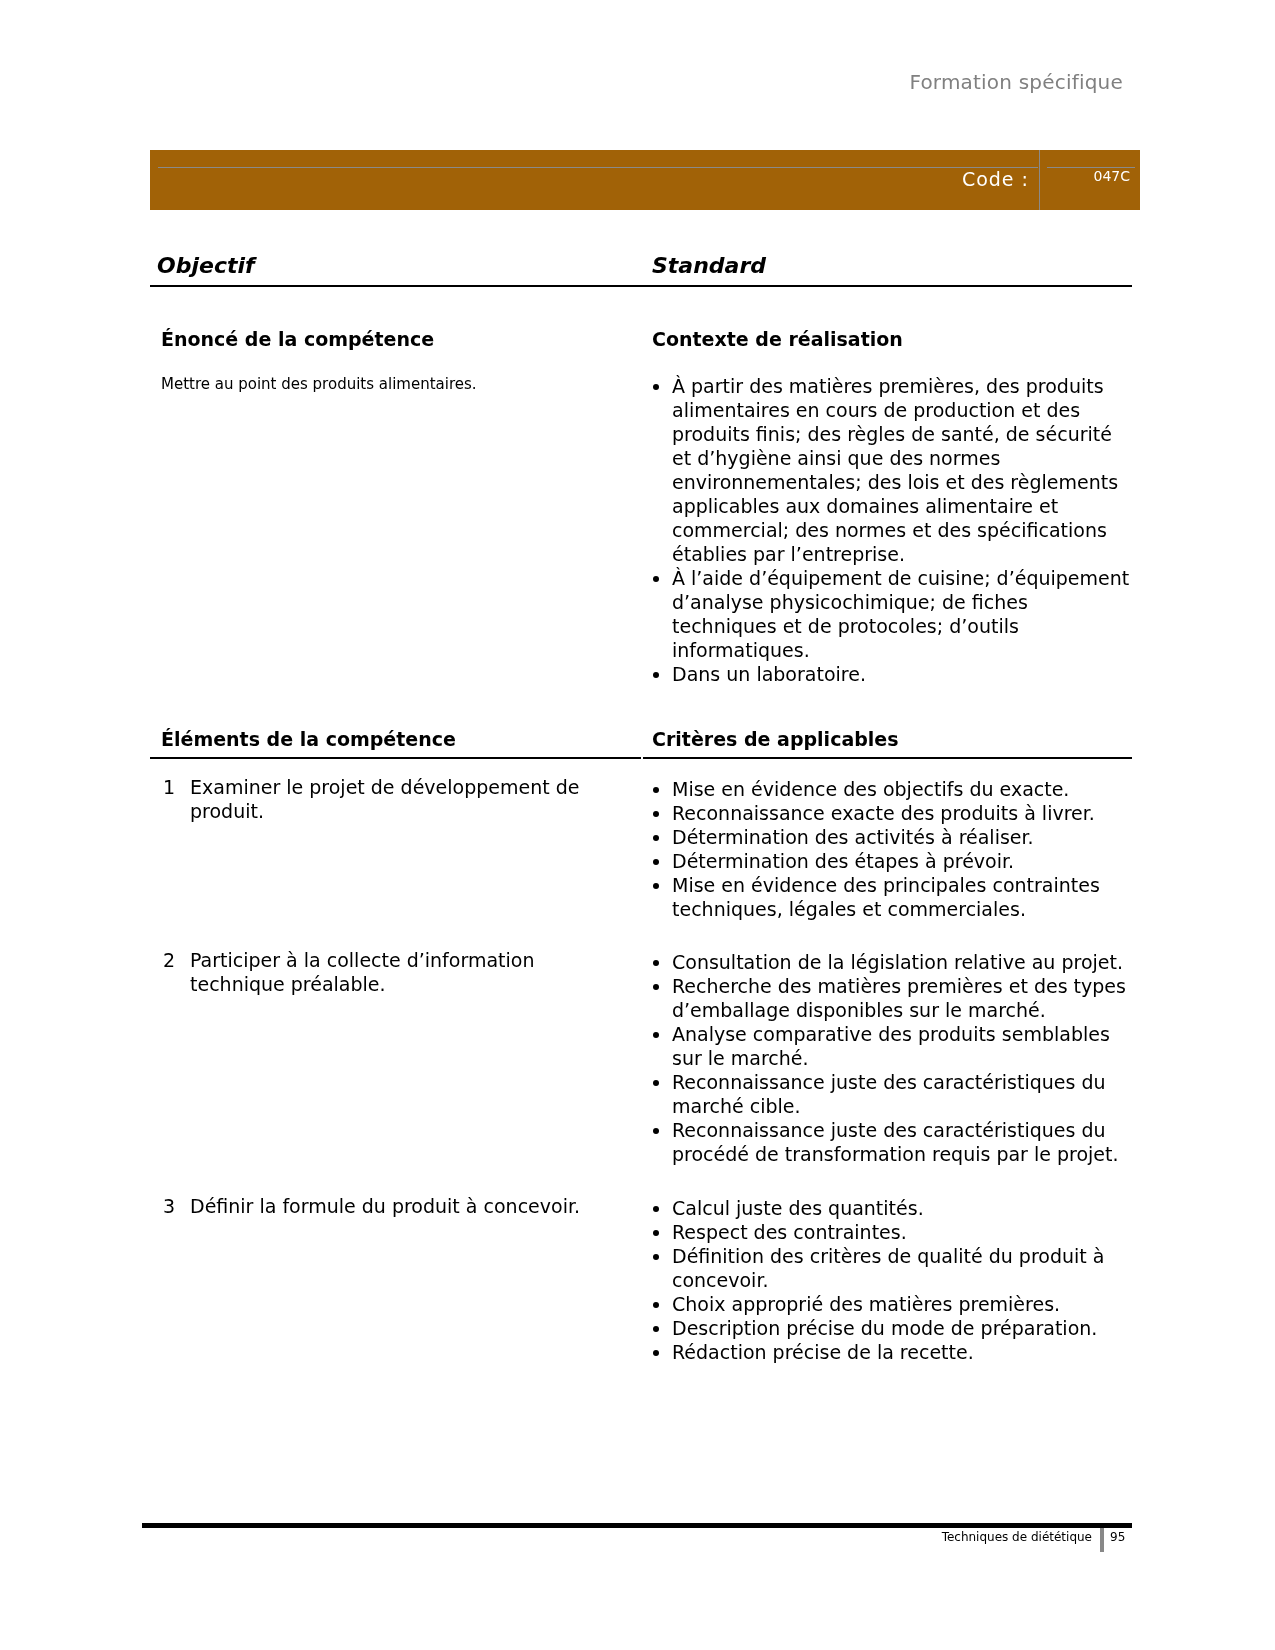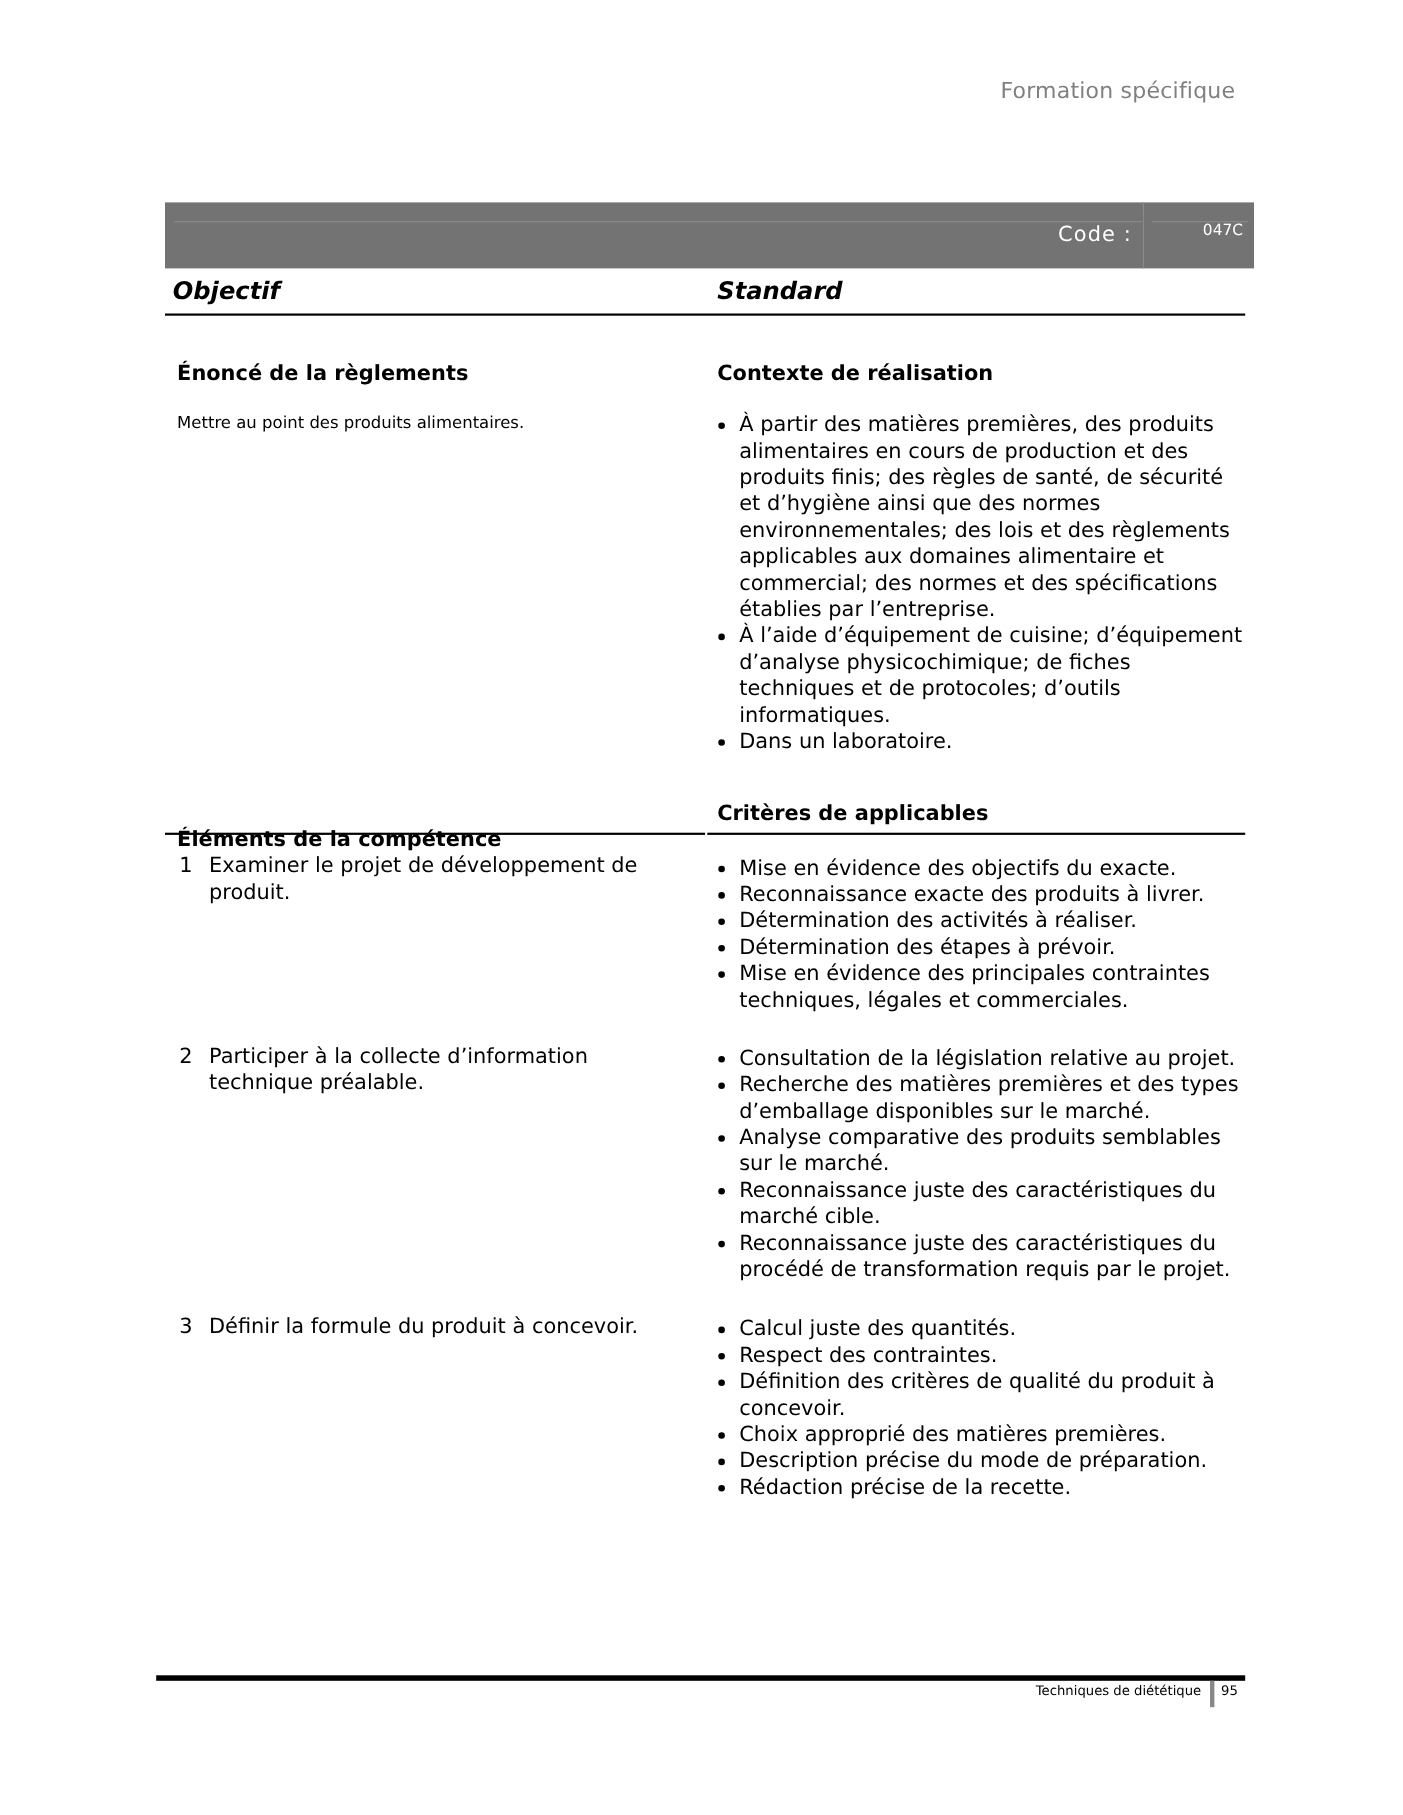--- a/index.html
+++ b/index.html
@@ -1,20 +1,20 @@
 <!DOCTYPE html>
 <html><head>
 <meta charset="utf-8">
 <style>
   html, body { margin:0; padding:0; background:#fff; }
   body { width:1275px; height:1650px; position:relative; overflow:hidden;
          font-family:"DejaVu Sans", sans-serif; color:#000; }
   .abs { position:absolute; }
   #page-title { top:70px; right:152px; font-size:20px; color:#808080; letter-spacing:0.2px; }
-  #code-bar { top:150px; left:150px; width:990px; height:60px; background:#737373;margin-top:34px; }
+  #code-bar { top:150px; left:150px; width:990px; height:60px; background:#a16207; }
   #code-bar .rule-left { position:absolute; top:17px; left:8px; width:880px; height:1px; background:#8a8a8a; }
   #code-bar .rule-right { position:absolute; top:17px; left:897px; width:88px; height:1px; background:#8a8a8a; }
   #code-bar .divider { position:absolute; top:0; left:889px; width:1px; height:60px; background:#8a8a8a; }
   #code-bar .code-label { position:absolute; top:18px; right:111px; font-size:19px; color:#fff; letter-spacing:1px; }
   #code-bar .code-value { position:absolute; top:18px; right:10px; font-size:14px; color:#fff; }
   .section-head { font-size:22px; font-weight:bold; font-style:italic; }
   .rule { position:absolute; height:2px; background:#000; }
   .subhead { font-size:19px; font-weight:bold; }
   .body-text { font-size:15px; line-height:24px; }
   ul.bullets { list-style:none; margin:0; padding:0; }
@@ -40,31 +40,31 @@
   <div class="divider"></div>
   <div class="rule-right"></div>
   <span class="code-label">Code :</span>
   <span class="code-value">047C</span>
 </div>
 
 <div class="abs section-head" style="top:253px; left:157px;">Objectif</div>
 <div class="abs section-head" style="top:253px; left:652px;">Standard</div>
 <div class="rule" style="top:285px; left:150px; width:982px;"></div>
 
-<div class="abs subhead" style="top:328px; left:161px;">Énoncé de la règlements</div>
+<div class="abs subhead" style="top:328px; left:161px;">Énoncé de la compétence</div>
 <div class="abs body-text" style="top:372px; left:161px; width:470px;">Mettre au point des produits alimentaires.</div>
 
 <div class="abs subhead" style="top:328px; left:652px;">Contexte de réalisation</div>
 <ul class="bullets abs" style="top:374px; left:650px; width:482px;">
   <li><span class="dot"></span><span>À partir des matières premières, des produits alimentaires en cours de production et des produits finis; des règles de santé, de sécurité et d’hygiène ainsi que des normes environnementales; des lois et des règlements applicables aux domaines alimentaire et commercial; des normes et des spécifications établies par l’entreprise.</span></li>
   <li><span class="dot"></span><span>À l’aide d’équipement de cuisine; d’équipement d’analyse physicochimique; de fiches techniques et de protocoles; d’outils informatiques.</span></li>
   <li><span class="dot"></span><span>Dans un laboratoire.</span></li>
 </ul>
 
-<div class="abs subhead" style="top:752px; left:161px;">Éléments de la compétence</div>
+<div class="abs subhead" style="top:728px; left:161px;">Éléments de la compétence</div>
 <div class="abs subhead" style="top:728px; left:652px;">Critères de applicables</div>
 <div class="rule" style="top:757px; left:150px; width:491px;"></div>
 <div class="rule" style="top:757px; left:643px; width:489px;"></div>
 
 <div class="element" style="top:775px;">
   <span class="num">1</span>
   <span class="txt">Examiner le projet de  développement de produit.</span>
 </div>
 <ul class="bullets crit" style="top:777px;">
   <li><span class="dot"></span><span>Mise en évidence des objectifs du exacte.</span></li>

